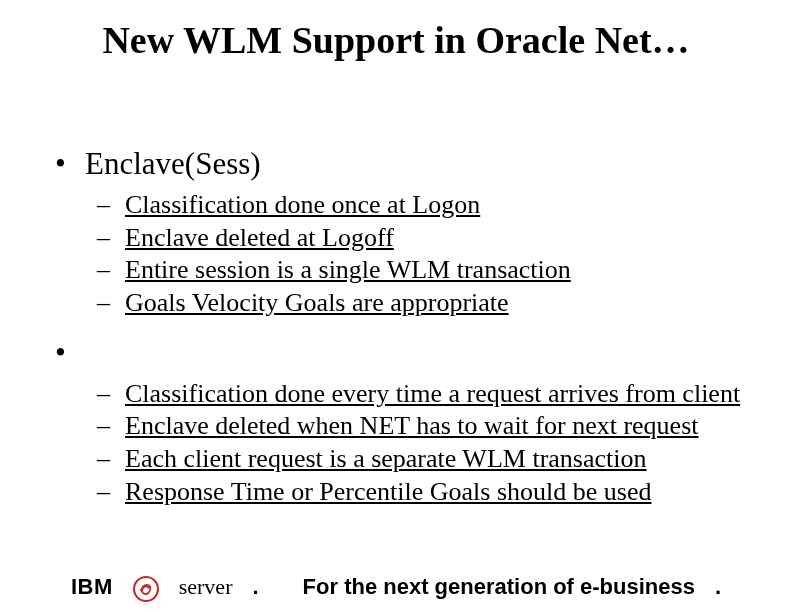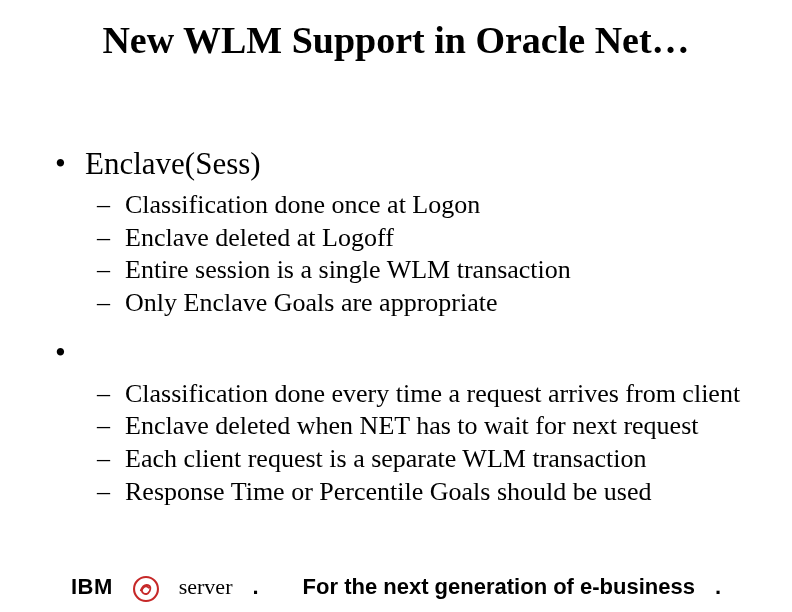--- a/index.html
+++ b/index.html
@@ -54,20 +54,21 @@
     line-height: 1.18;
     margin-bottom: 2px;
   }
   .l2 .dash {
     width: 28px;
     flex: 0 0 28px;
     text-align: left;
   }
   .l2 .text {
     flex: 1;
+    text-decoration: underline;
   }
   .spaced .l2 {
     margin-bottom: 2px;
   }
   .footer {
     position: absolute;
     bottom: 12px;
     left: 0;
     right: 0;
     text-align: center;
@@ -126,21 +127,21 @@
       <div class="l2">
         <span class="dash">–</span>
         <span class="text">Enclave deleted at Logoff</span>
       </div>
       <div class="l2">
         <span class="dash">–</span>
         <span class="text">Entire session is a single WLM transaction</span>
       </div>
       <div class="l2">
         <span class="dash">–</span>
-        <span class="text">Only Enclave Goals are appropriate</span>
+        <span class="text">Goals Velocity Goals are appropriate</span>
       </div>
     </div>
 
     <div class="l1">
       <span class="bullet">•</span>
     </div>
     <div>
       <div class="l2">
         <span class="dash">–</span>
         <span class="text">Classification done every time a request arrives from client</span>

